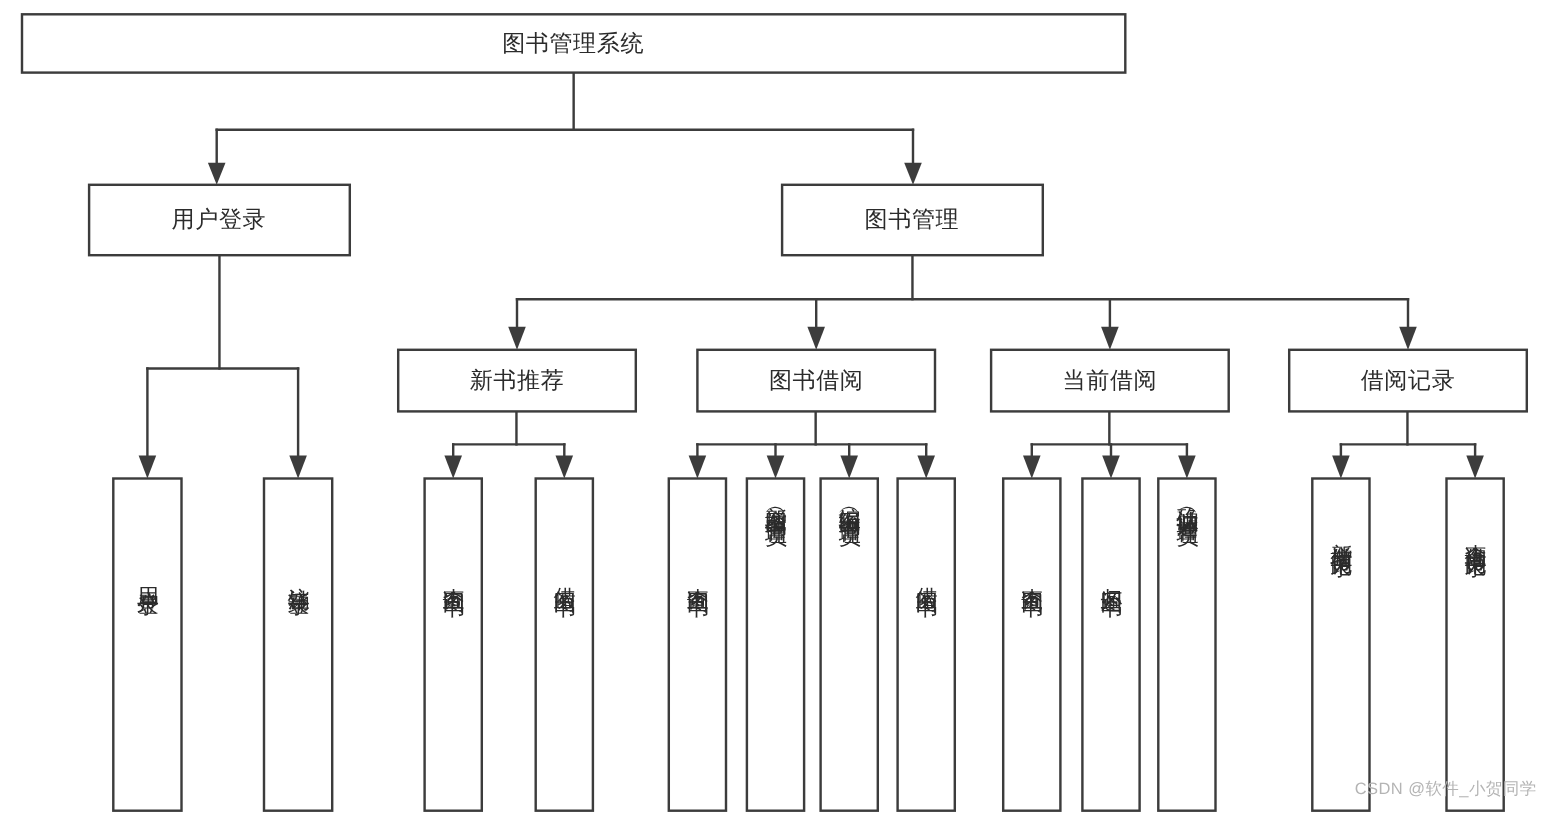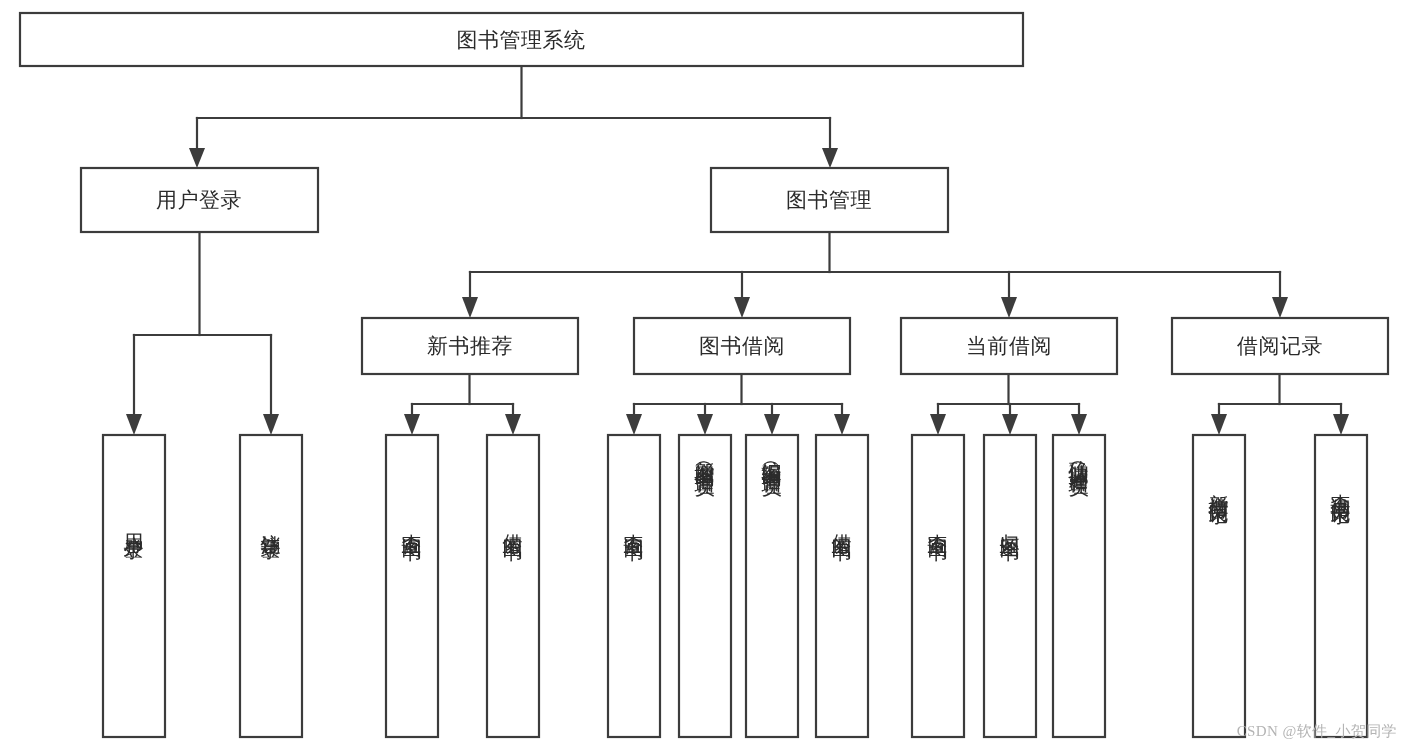--- a/index.html
+++ b/index.html
@@ -66,22 +66,22 @@
     font-family: "Liberation Sans", "DejaVu Sans", sans-serif;
     font-size: 20px;
     line-height: 1;
     color: #2b2b2b;
     letter-spacing: 2.5px;
     white-space: nowrap;
   }
   #watermark {
     position: absolute;
     right: 8px;
-    bottom: 6px;
-    font-family: Liberation Serif, serif;
+    bottom: 20px;
+    font-family: Liberation Sans, sans-serif;
     font-size: 15px;
     color: #b4b4b4;
     letter-spacing: 0.4px;
     user-select: none;
   }
 </style>
 </head>
 <body>
 
 <div id="diagram-root">

